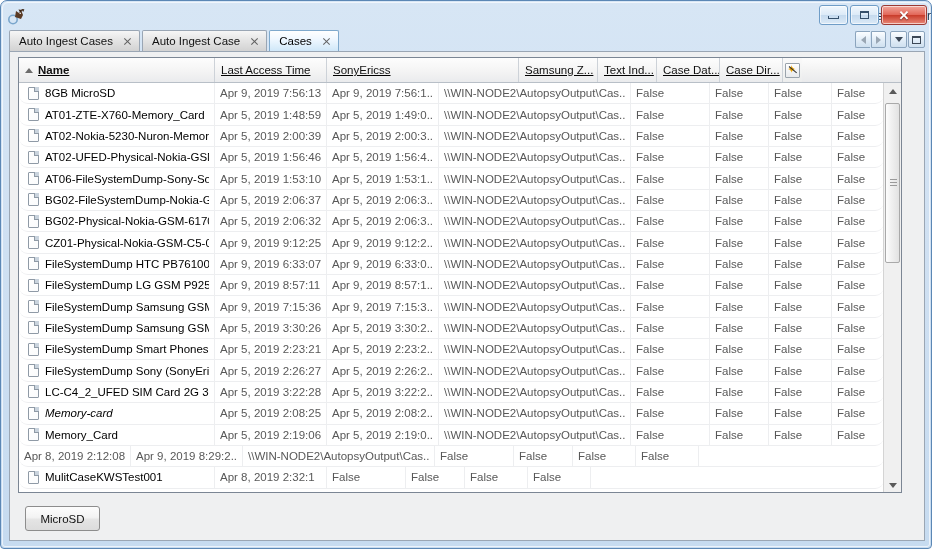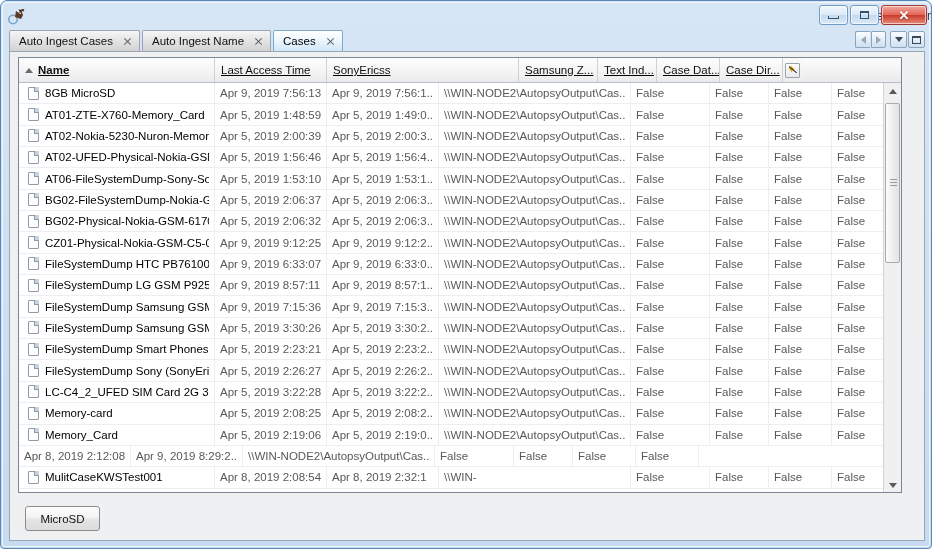--- a/index.html
+++ b/index.html
@@ -217,20 +217,21 @@
     position: absolute;
     left: 0; top: 25px;
     width: 865px; height: 411px;
     overflow: hidden;
   }
   .trow {
     display: flex;
     height: 21.35px;
     border-bottom: 1px solid #edeef0;
     align-items: center;
+    border-radius: 9px;
   }
   .td {
     height: 21.35px;
     display: flex;
     align-items: center;
     padding: 0 5px;
     font-size: 11.5px;
     color: #585858;
     border-right: 1px solid #edeef0;
     overflow: hidden;
@@ -369,21 +370,21 @@
     </div>
   </div>
 
   <div class="tabstrip">
     <div class="tabs">
       <div class="tab">
         <span class="tab-label">Auto Ingest Cases</span>
         <span class="tab-close"></span>
       </div>
       <div class="tab">
-        <span class="tab-label">Auto Ingest Name</span>
+        <span class="tab-label">Auto Ingest Case</span>
         <span class="tab-close"></span>
       </div>
       <div class="tab active">
         <span class="tab-label">Cases</span>
         <span class="tab-close"></span>
       </div>
     </div>
 
     <div class="tab-nav">
       <div class="nav-btn pair-left">
@@ -836,21 +837,21 @@
               <span class="cell-text">False</span>
             </div>
             <div class="td" style="width: 63px;">
               <span class="cell-text">False</span>
             </div>
             <div class="td" style="width: 63px;">
               <span class="cell-text">False</span>
             </div>
           </div>
           <div class="trow">
-            <div class="td name-cell" style="width: 196px;">
+            <div class="td name-cell" style="width: 196px; font-style: italic;">
               <span class="file-icon"></span>
               <span class="cell-text">Memory-card</span>
             </div>
             <div class="td" style="width: 112px;">
               <span class="cell-text">Apr 5, 2019 2:08:25...</span>
             </div>
             <div class="td" style="width: 112px;">
               <span class="cell-text">Apr 5, 2019 2:08:2...</span>
             </div>
             <div class="td" style="width: 192px;">
@@ -918,27 +919,21 @@
             <div class="td" style="width: 63px;">
               <span class="cell-text">False</span>
             </div>
           </div>
           <div class="trow">
             <div class="td name-cell" style="width: 196px;">
               <span class="file-icon"></span>
               <span class="cell-text">MulitCaseKWSTest001</span>
             </div>
             <div class="td" style="width: 112px;">
-              <span class="cell-text">Apr 8, 2019 2:08:54</span>
-            </div>
-            <div class="td" style="width: 112px;">
               <span class="cell-text">Apr 8, 2019 2:32:1</span>
-            </div>
-            <div class="td" style="width: 192px;">
-              <span class="cell-text">\\WIN-</span>
             </div>
             <div class="td" style="width: 79px;">
               <span class="cell-text">False</span>
             </div>
             <div class="td" style="width: 59px;">
               <span class="cell-text">False</span>
             </div>
             <div class="td" style="width: 63px;">
               <span class="cell-text">False</span>
             </div>

